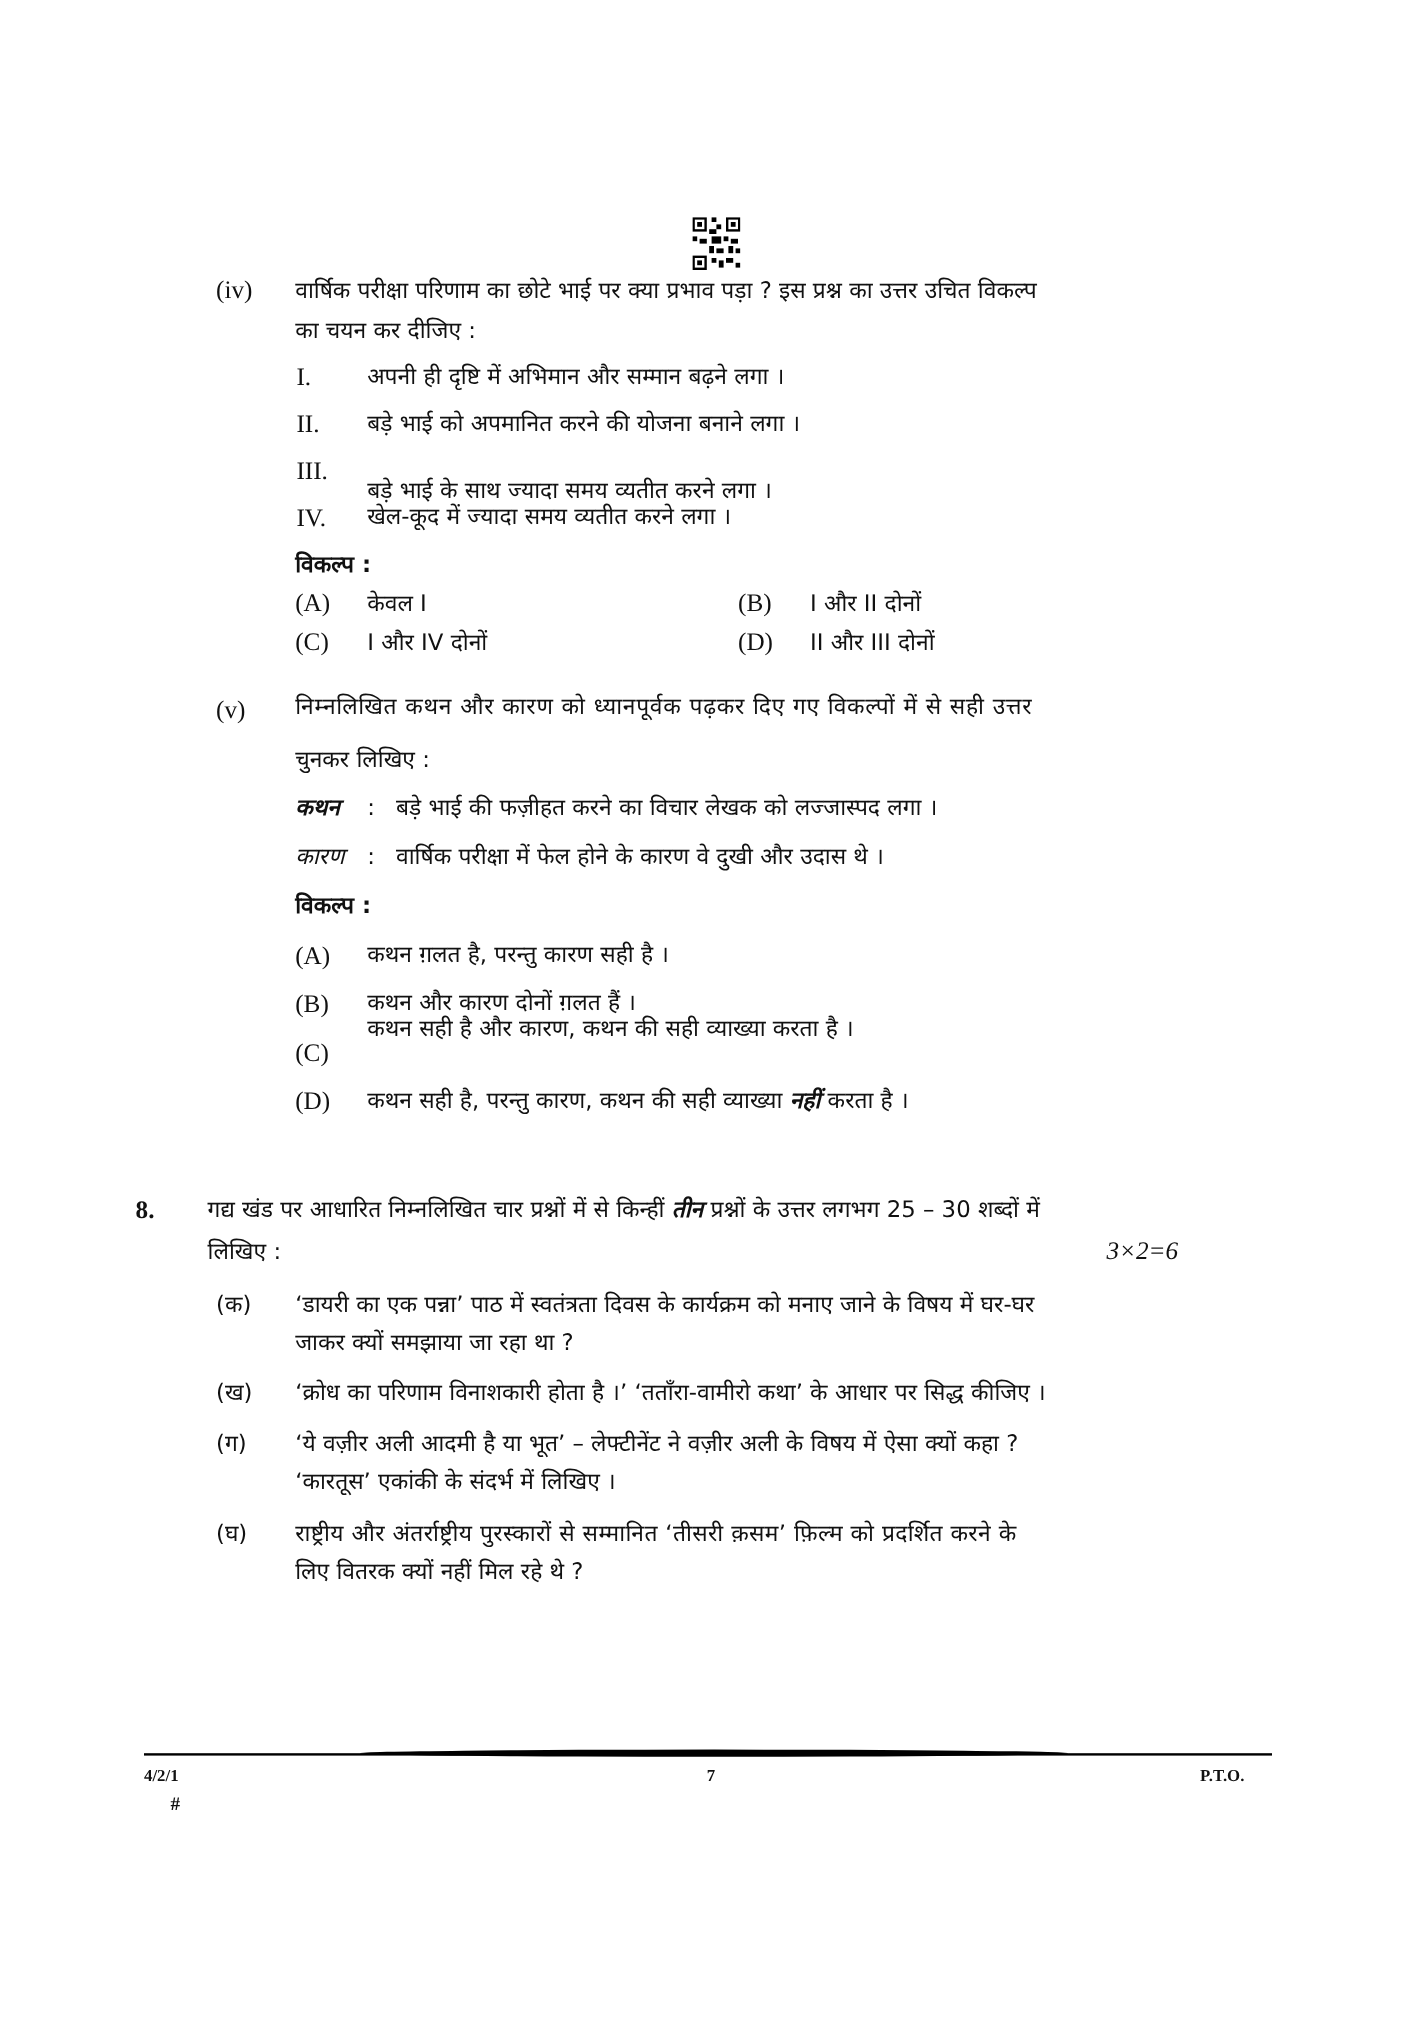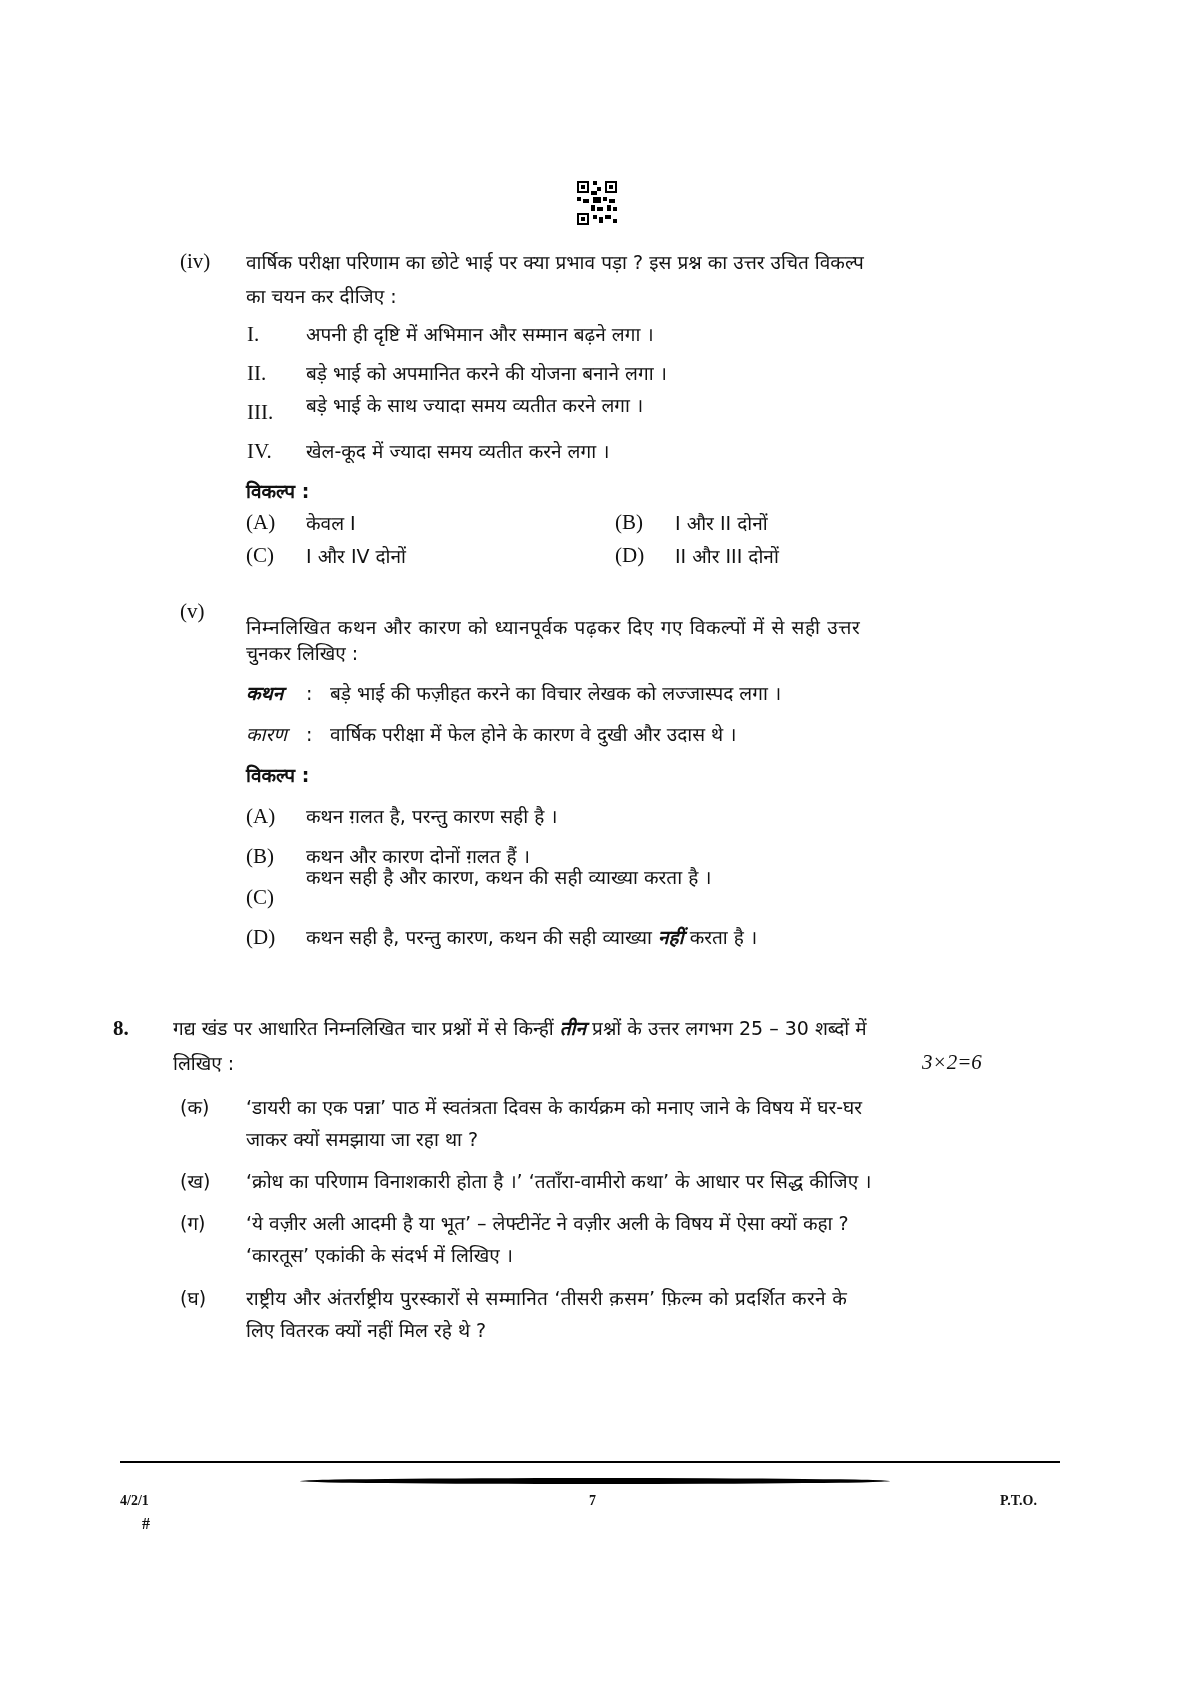--- a/index.html
+++ b/index.html
@@ -1,20 +1,20 @@
 <!DOCTYPE html>
 <html><head>
 <meta charset="utf-8">
 <style>
   html, body { margin: 0; padding: 0; background: #ffffff; }
   body {
     width: 1190px; height: 1683px; position: relative; overflow: hidden;
     font-family: "DejaVu Sans", sans-serif; color: #111;
   }
-  .abs { position: absolute; margin-top: 20px; }
+  .abs { position: absolute; }
   .txt { font-size: 19px; line-height: 26px; white-space: nowrap; }
   .roman { font-family: "Liberation Serif", "DejaVu Serif", serif; font-size: 21px; }
   .bold { font-weight: bold; }
   .italic { font-style: italic; }
   .qr {
     position: absolute; left: 577px; top: 181px; width: 40px; height: 44px;
   }
   .rule-thin {
     position: absolute; left: 120px; top: 1461px; width: 940px; height: 2px; background: #000;
   }
@@ -56,39 +56,39 @@
 <section>
   <div class="abs roman" style="left:180px; top:229px;">(iv)</div>
   <div class="abs txt" style="left:246px; top:229px;">वार्षिक परीक्षा परिणाम का छोटे भाई पर क्या प्रभाव पड़ा ? इस प्रश्न का उत्तर उचित विकल्प</div>
   <div class="abs txt" style="left:246px; top:263px;">का चयन कर दीजिए :</div>
 
   <div class="abs roman" style="left:247px; top:302px;">I.</div>
   <div class="abs txt" style="left:306px; top:301px;">अपनी ही दृष्टि में अभिमान और सम्मान बढ़ने लगा ।</div>
   <div class="abs roman" style="left:247px; top:341px;">II.</div>
   <div class="abs txt" style="left:306px; top:340px;">बड़े भाई को अपमानित करने की योजना बनाने लगा ।</div>
   <div class="abs roman" style="left:247px; top:380px;">III.</div>
-  <div class="abs txt" style="left:306px; top:372px;">बड़े भाई के साथ ज्यादा समय व्यतीत करने लगा ।</div>
+  <div class="abs txt" style="left:306px; top:396px;">बड़े भाई के साथ ज्यादा समय व्यतीत करने लगा ।</div>
   <div class="abs roman" style="left:247px; top:419px;">IV.</div>
   <div class="abs txt" style="left:306px; top:418px;">खेल-कूद में ज्यादा समय व्यतीत करने लगा ।</div>
 
   <div class="abs txt bold" style="left:246px; top:458px;">विकल्प :</div>
 
   <div class="abs roman" style="left:246px; top:490px;">(A)</div>
   <div class="abs txt" style="left:306px; top:490px;">केवल I</div>
   <div class="abs roman" style="left:615px; top:490px;">(B)</div>
   <div class="abs txt" style="left:675px; top:490px;">I और II दोनों</div>
   <div class="abs roman" style="left:246px; top:523px;">(C)</div>
   <div class="abs txt" style="left:306px; top:523px;">I और IV दोनों</div>
   <div class="abs roman" style="left:615px; top:523px;">(D)</div>
   <div class="abs txt" style="left:675px; top:523px;">II और III दोनों</div>
 </section>
 
 <section>
   <div class="abs roman" style="left:180px; top:579px;">(v)</div>
-  <div class="abs txt" style="left:246px; top:594px; letter-spacing:0.6px;">निम्नलिखित कथन और कारण को ध्यानपूर्वक पढ़कर दिए गए विकल्पों में से सही उत्तर</div>
+  <div class="abs txt" style="left:246px; top:576px; letter-spacing:0.6px;">निम्नलिखित कथन और कारण को ध्यानपूर्वक पढ़कर दिए गए विकल्पों में से सही उत्तर</div>
   <div class="abs txt" style="left:246px; top:620px;">चुनकर लिखिए :</div>
 
   <div class="abs txt italic" style="left:246px; top:660px;font-weight:bold;">कथन</div>
   <div class="abs txt" style="left:306px; top:660px;">:</div>
   <div class="abs txt" style="left:330px; top:660px;">बड़े भाई की फज़ीहत करने का विचार लेखक को लज्जास्पद लगा ।</div>
 
   <div class="abs txt italic" style="left:246px; top:701px;">कारण</div>
   <div class="abs txt" style="left:306px; top:701px;">:</div>
   <div class="abs txt" style="left:330px; top:701px;">वार्षिक परीक्षा में फेल होने के कारण वे दुखी और उदास थे ।</div>
 

